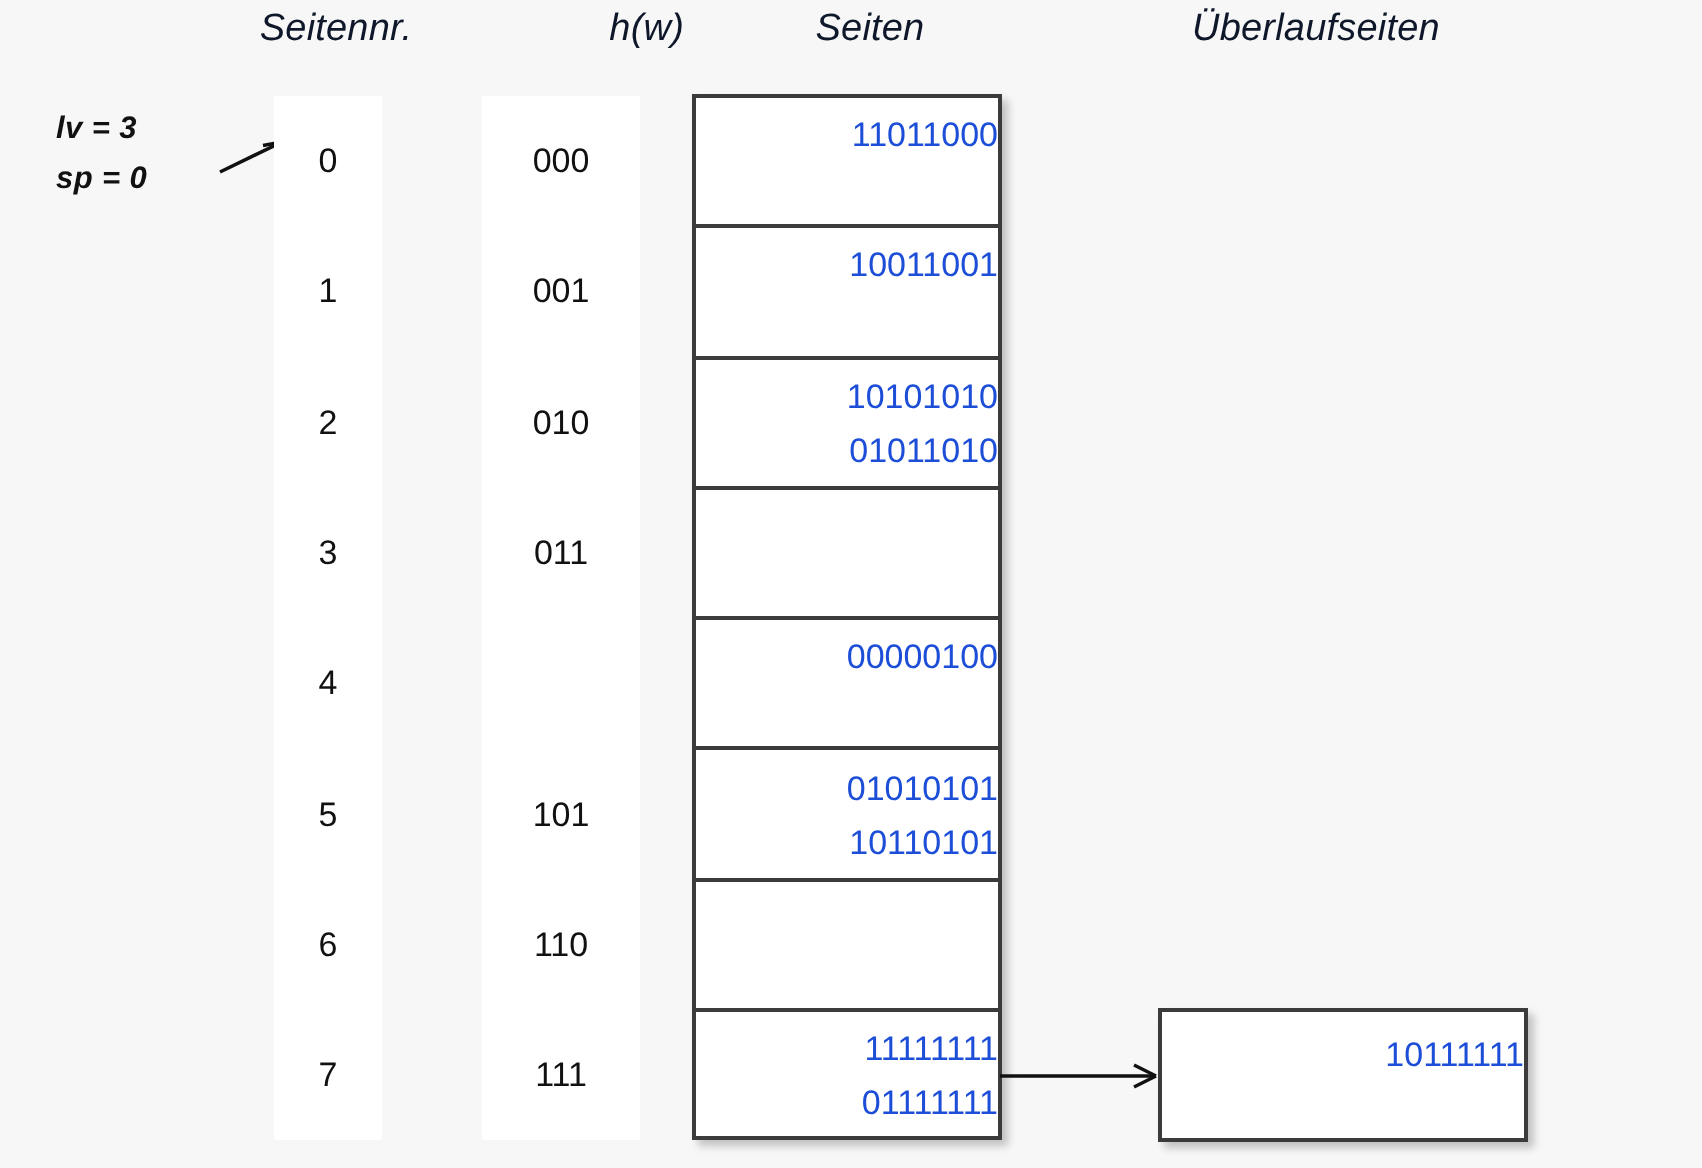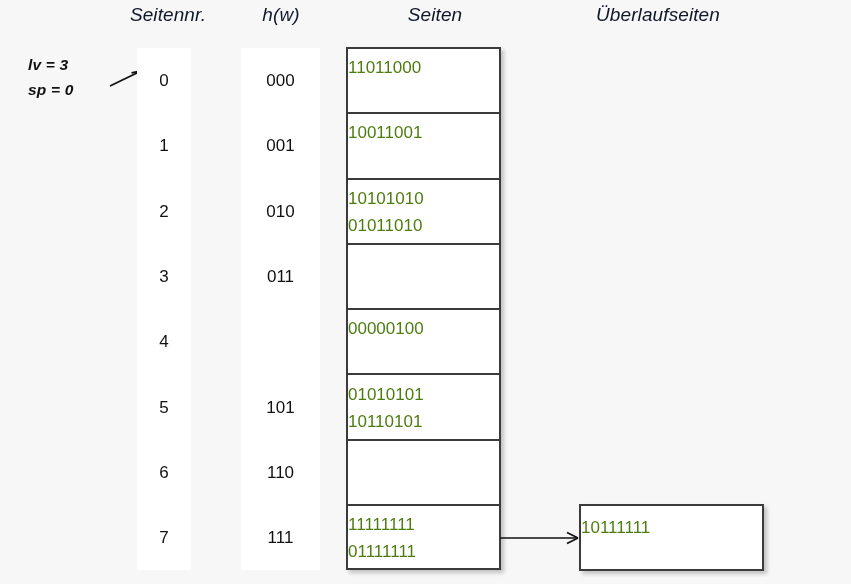--- a/index.html
+++ b/index.html
@@ -26,21 +26,21 @@
     position: absolute;
     font-style: italic;
     font-size: 19px;
     font-weight: 400;
     color: #0f172a;
     text-align: center;
     white-space: nowrap;
     letter-spacing: 0.1px;
   }
   #hdr-seitennr { left: 108px; top: 4px; width: 120px; }
-  #hdr-hw       { left: 236px; top: 4px; width: 90px;  }
+  #hdr-hw       { left: 252px; top: 4px; width: 90px; text-align: right;  }
   #hdr-seiten   { left: 357px; top: 4px; width: 156px; }
   #hdr-ueber    { left: 560px; top: 4px; width: 196px; }
 
   
   #lv-sp-block {
     position: absolute;
     left: 28px;
     top: 52px;
     width: 100px;
     font-style: italic;
@@ -100,23 +100,23 @@
     left: 0;
     width: 100%;
     height: 65.3px;
     box-sizing: border-box;
     border-bottom: 2.2px solid #3b3b3b;
     padding-top: 5px;
   }
   .page-row.last { border-bottom: none; }
   .page-val {
     display: block;
-    text-align: left;
+    text-align: right;
     font-size: 17px;
-    color: #4d7c0f;
+    color: #1d4ed8;
     line-height: 27px;
     white-space: nowrap;
   }
 
   
   #overflow-box {
     position: absolute;
     left: 579px;
     top: 504px;
     width: 185px;

